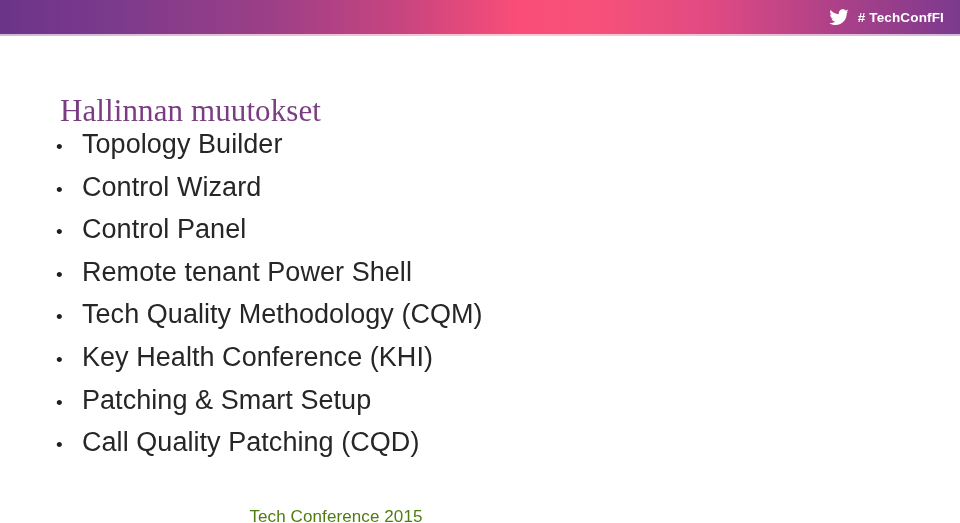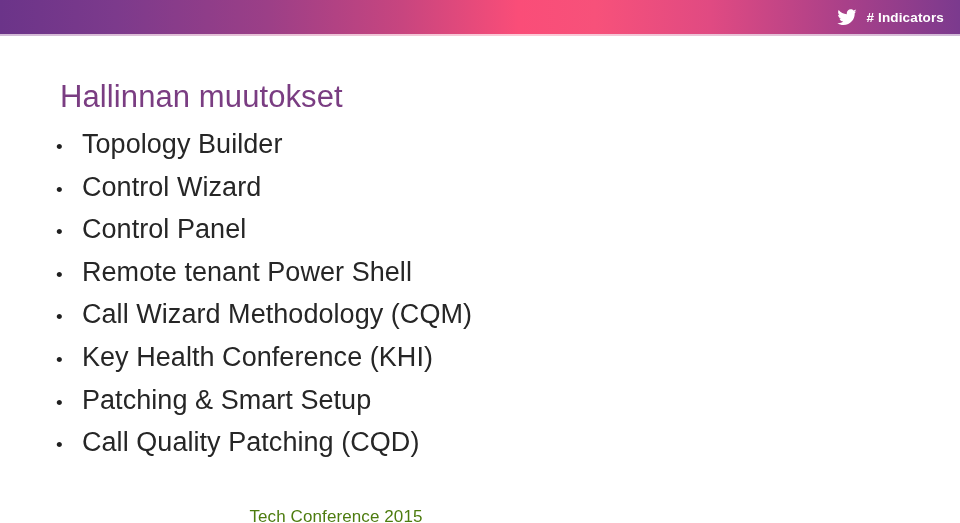--- a/index.html
+++ b/index.html
@@ -98,27 +98,27 @@
     font-weight: bold;
     letter-spacing: 0.15px;
     white-space: nowrap;
     font-family: "Liberation Sans", sans-serif;
   }
 
   
   .slide-title {
     position: absolute;
     left: 60px;
-    top: 58px;
+    top: 72px;
     font-size: 31px;
     font-weight: normal;
     color: #7a3d82;
     letter-spacing: 0.1px;
     white-space: nowrap;
-    font-family: Liberation Sans, sans-serif;
+    font-family: Liberation Serif, serif;
   }
 
   
   .bullet-list {
     position: absolute;
     left: 52px;
     top: 131px;
     margin: 0;
     padding: 0;
     list-style: none;
@@ -174,21 +174,21 @@
 
   <div class="header-band"></div>
   <div class="header-underline"></div>
 
   <div class="header-right">
     <span class="twitter-icon">
       <svg width="20" height="17" viewBox="0 0 24 20" xmlns="http://www.w3.org/2000/svg" aria-hidden="true">
         <path fill="#ffffff" d="M23.6 2.4c-0.85 0.38-1.77 0.64-2.73 0.75 0.98-0.59 1.74-1.52 2.09-2.63-0.92 0.55-1.93 0.94-3.02 1.15C19.07 0.7 17.83 0.12 16.46 0.12c-2.63 0-4.76 2.14-4.76 4.77 0 0.37 0.04 0.74 0.12 1.09C7.86 5.78 4.35 3.88 2 0.99 1.59 1.69 1.36 2.5 1.36 3.37c0 1.65 0.84 3.11 2.12 3.96-0.78-0.02-1.52-0.24-2.16-0.6v0.06c0 2.31 1.64 4.23 3.82 4.67-0.4 0.11-0.82 0.17-1.25 0.17-0.31 0-0.6-0.03-0.89-0.08 0.6 1.89 2.36 3.27 4.44 3.31-1.63 1.28-3.68 2.04-5.91 2.04-0.38 0-0.76-0.02-1.13-0.07 2.11 1.35 4.61 2.14 7.3 2.14 8.76 0 13.55-7.26 13.55-13.56 0-0.21 0-0.41-0.01-0.62 0.93-0.67 1.74-1.51 2.38-2.47z"></path>
       </svg>
     </span>
-    <span class="hashtag"># Indicators</span>
+    <span class="hashtag"># TechConfFI</span>
   </div>
 
   <h1 class="slide-title">Hallinnan muutokset</h1>
 
   <ul class="bullet-list">
     <li class="bullet-item">
       <span class="bullet-dot">•</span>
       <span class="bullet-text">Topology Builder</span>
     </li>
     <li class="bullet-item">
@@ -198,21 +198,21 @@
     <li class="bullet-item">
       <span class="bullet-dot">•</span>
       <span class="bullet-text">Control Panel</span>
     </li>
     <li class="bullet-item">
       <span class="bullet-dot">•</span>
       <span class="bullet-text">Remote tenant Power Shell</span>
     </li>
     <li class="bullet-item">
       <span class="bullet-dot">•</span>
-      <span class="bullet-text">Call Wizard Methodology (CQM)</span>
+      <span class="bullet-text">Tech Quality Methodology (CQM)</span>
     </li>
     <li class="bullet-item">
       <span class="bullet-dot">•</span>
       <span class="bullet-text">Key Health Conference (KHI)</span>
     </li>
     <li class="bullet-item">
       <span class="bullet-dot">•</span>
       <span class="bullet-text">Patching &amp; Smart Setup</span>
     </li>
     <li class="bullet-item">

